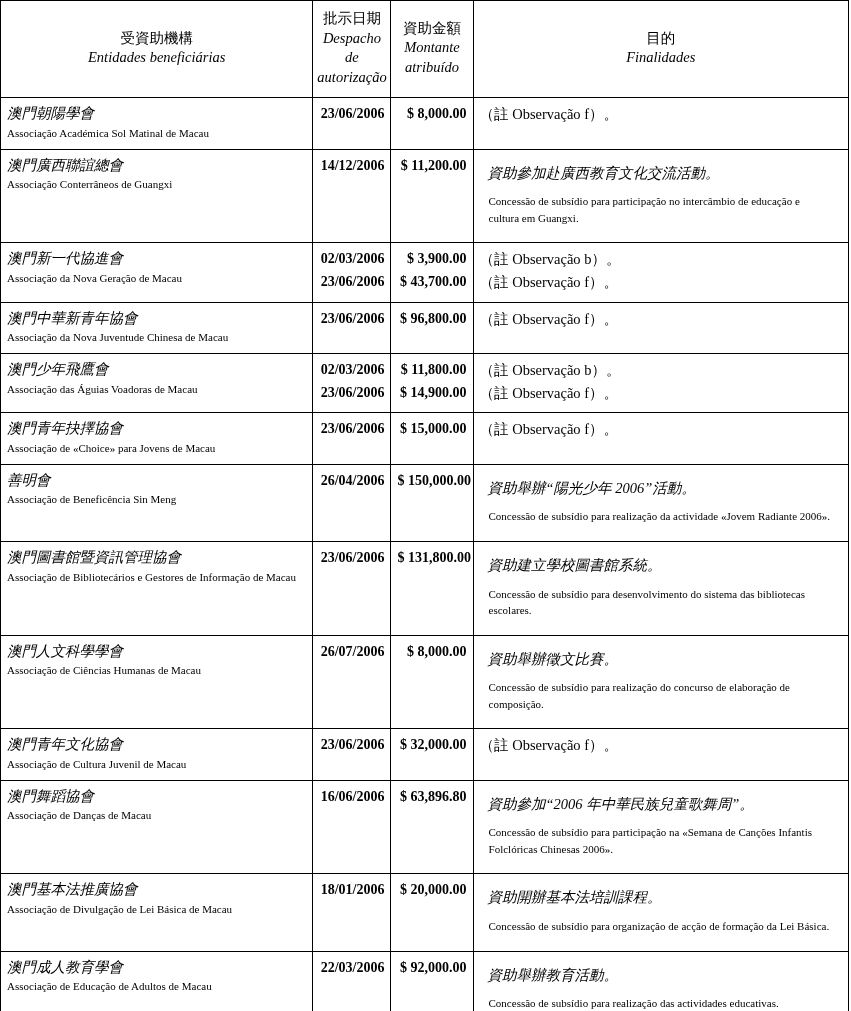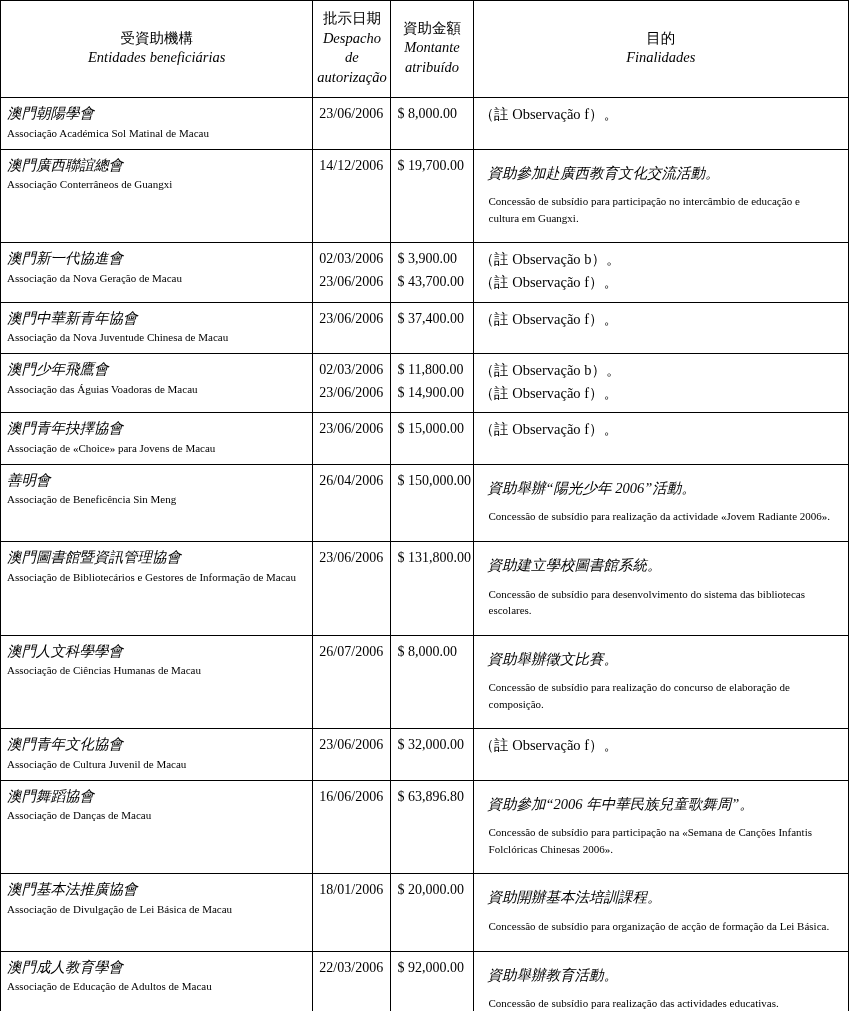--- a/index.html
+++ b/index.html
@@ -48,25 +48,26 @@
     font-size: 14.5px;
     line-height: 1.5;
     white-space: nowrap;
     font-style: italic;
   }
   .pt {
     font-size: 11px;
     line-height: 1.5;
   }
   td.date-cell, td.amount-cell {
-    text-align: left;
+    text-align: right;
     font-size: 14px;
     line-height: 1.62;
     white-space: nowrap;
     font-family: "Liberation Serif", serif;
+    font-weight: bold;
   }
   td.date-cell .val, td.amount-cell .val {
     display: block;
   }
   td.purpose-cell .zh { margin: 8px; }
   td.purpose-cell .pt { margin: 9px; }
   td.entity-cell .zh { margin-bottom: 1px; }
 
   .spacer-line { display: block; height: 21px; }
   .note { font-size: 14.5px; line-height: 1.6; }
@@ -122,21 +123,21 @@
 
     <tr>
       <td class="entity-cell">
         <span class="zh">澳門廣西聯誼總會</span>
         <div class="pt">Associação Conterrâneos de Guangxi</div>
       </td>
       <td class="date-cell">
         <span class="val">14/12/2006</span>
       </td>
       <td class="amount-cell">
-        <span class="val">$ 19,700.00</span>
+        <span class="val">$ 11,200.00</span>
       </td>
       <td class="purpose-cell">
         <div class="zh">資助參加赴廣西教育文化交流活動。</div>
         <div class="pt">Concessão de subsídio para participação no intercâmbio de educação e cultura em Guangxi.</div>
       </td>
     </tr>
 
     <tr>
       <td class="entity-cell">
         <span class="zh">澳門新一代協進會</span>
@@ -158,21 +159,21 @@
 
     <tr>
       <td class="entity-cell">
         <span class="zh">澳門中華新青年協會</span>
         <div class="pt">Associação da Nova Juventude Chinesa de Macau</div>
       </td>
       <td class="date-cell">
         <span class="val">23/06/2006</span>
       </td>
       <td class="amount-cell">
-        <span class="val">$ 37,400.00</span>
+        <span class="val">$ 96,800.00</span>
       </td>
       <td class="purpose-cell">
         <div class="note">（註 Observação f）。</div>
       </td>
     </tr>
 
     <tr>
       <td class="entity-cell">
         <span class="zh">澳門少年飛鷹會</span>
         <div class="pt">Associação das Águias Voadoras de Macau</div>

